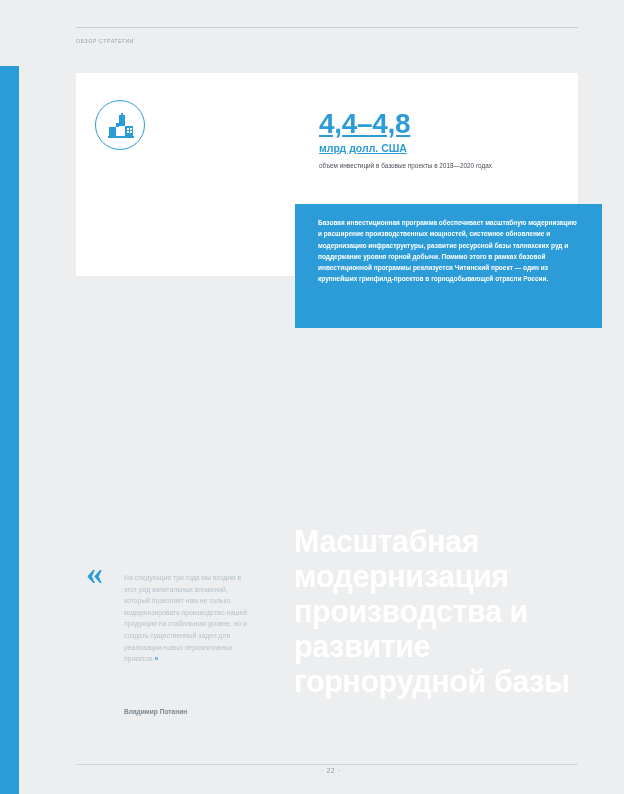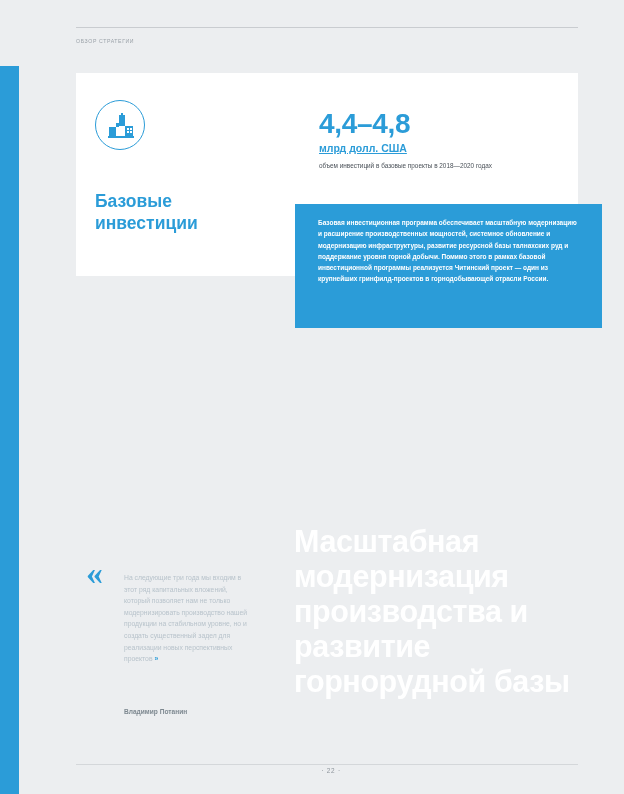--- a/index.html
+++ b/index.html
@@ -91,20 +91,21 @@
     color: #2b9cd8;
   }
   .bignum {
     position: absolute;
     left: 300px;
     top: 108px;
     font-size: 28px;
     font-weight: bold;
     color: #2b9cd8;
     letter-spacing: -0.3px;
+    text-decoration: underline;
   }
   .bignum-unit {
     position: absolute;
     left: 300px;
     top: 142px;
     font-size: 10.5px;
     font-weight: bold;
     color: #2b9cd8;
     text-decoration: underline;
   }
@@ -224,22 +225,20 @@
         <path d="M8 14 L8 10 L11 10 L11 14 Z" fill="#2b9cd8"></path>
         <rect x="17" y="13" width="8" height="11" fill="#2b9cd8"></rect>
         <rect x="0" y="23" width="26" height="2" fill="#2b9cd8"></rect>
         <rect x="19" y="15" width="2" height="2" fill="#ffffff"></rect>
         <rect x="22" y="15" width="2" height="2" fill="#ffffff"></rect>
         <rect x="19" y="18" width="2" height="2" fill="#ffffff"></rect>
         <rect x="22" y="18" width="2" height="2" fill="#ffffff"></rect>
       </svg>
     </div>
 
-    <div class="section-title" style="white-space: pre-line;">Базовые
-инвестиции</div>
 
     <div class="bignum">4,4–4,8</div>
     <div class="bignum-unit">млрд долл. США</div>
     <div class="bignum-caption">объем инвестиций в базовые проекты в 2018—2020 годах</div>
 
     <div class="blue-block">
       <p>Базовая инвестиционная программа обеспечивает масштабную модернизацию и расширение производственных мощностей, системное обновление и модернизацию инфраструктуры, развитие ресурсной базы талнахских руд и поддержание уровня горной добычи. Помимо этого в рамках базовой инвестиционной программы реализуется Читинский проект — один из крупнейших гринфилд-проектов в горнодобывающей отрасли России.</p>
     </div>
 
     <div class="quote-mark">«</div>

